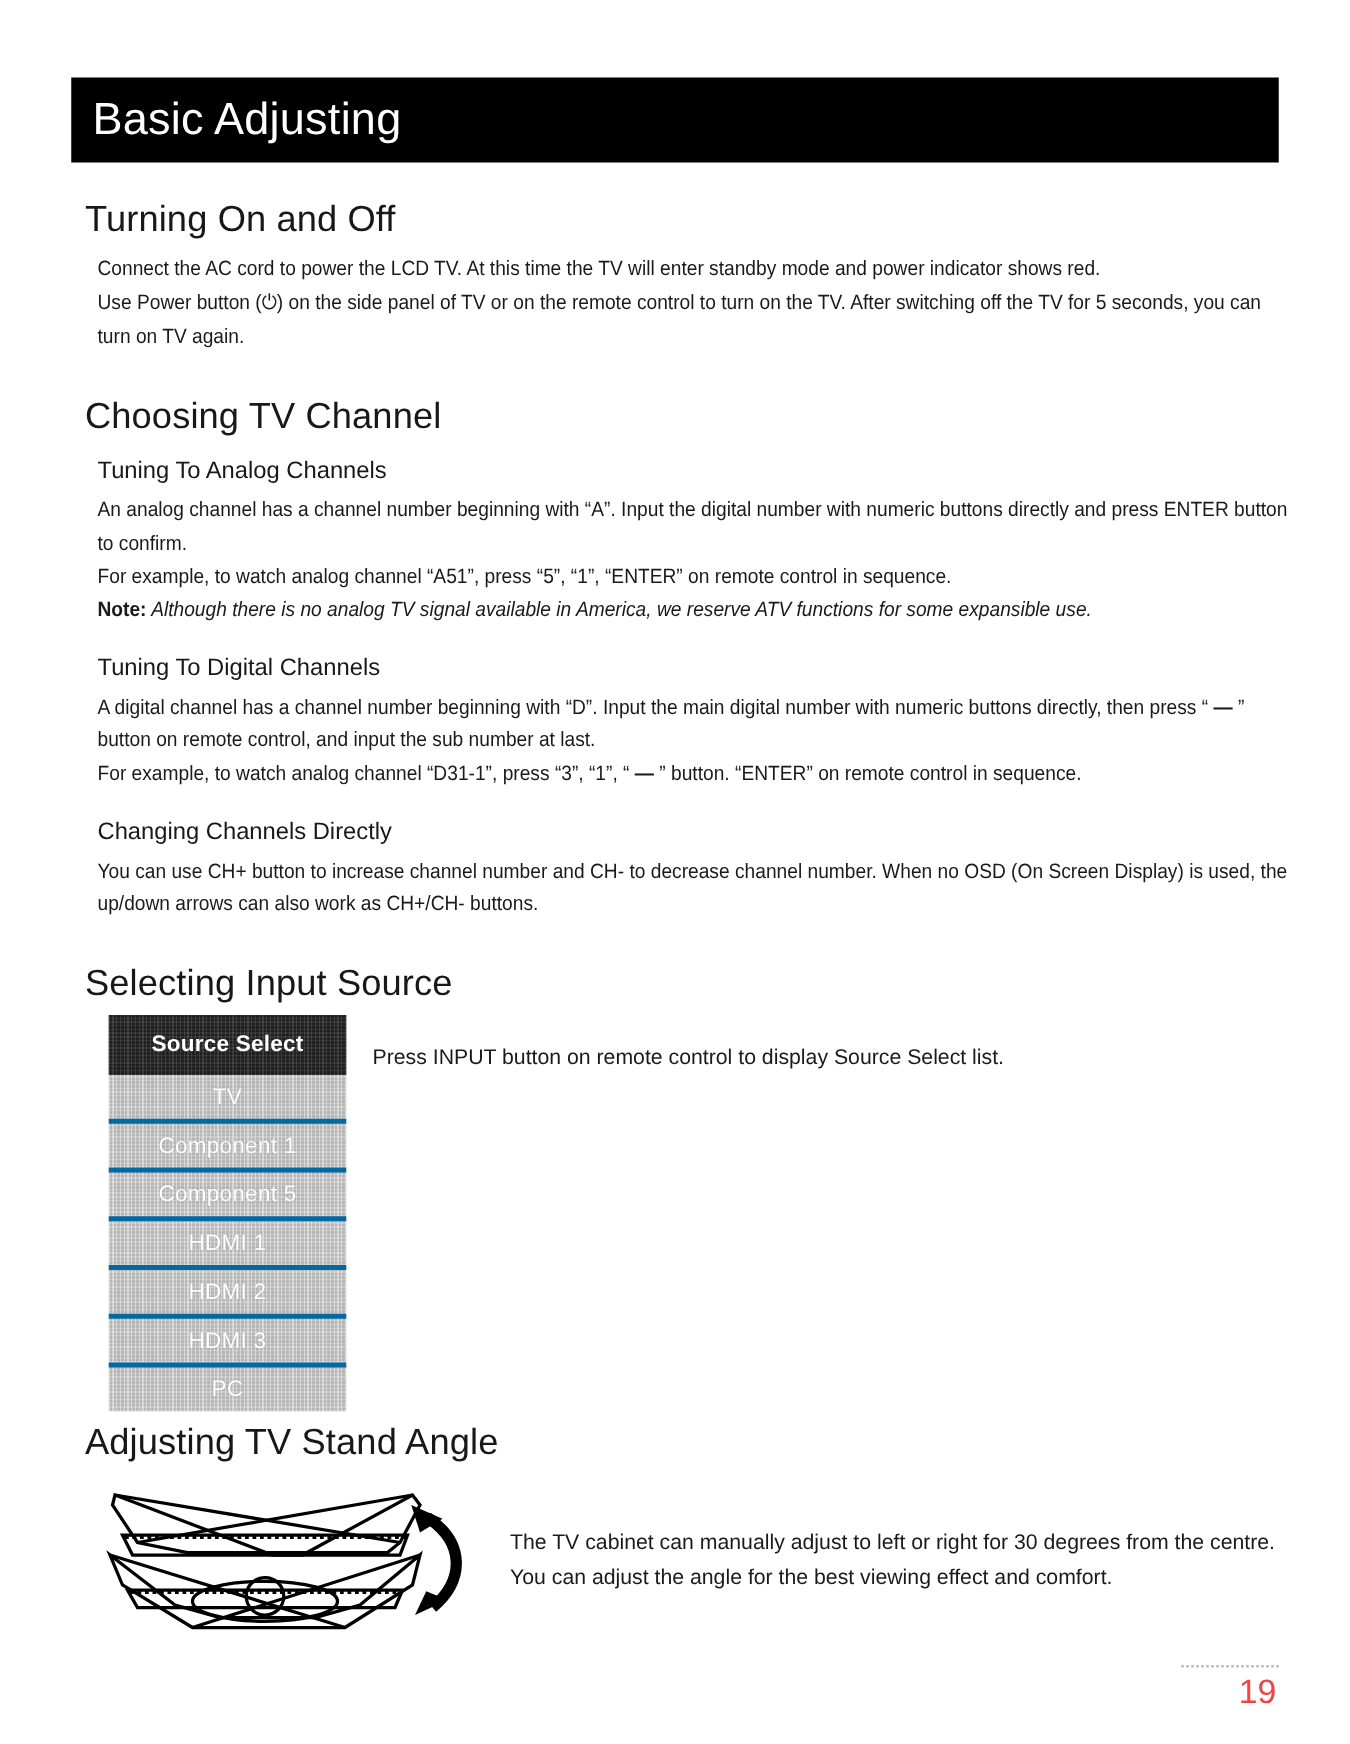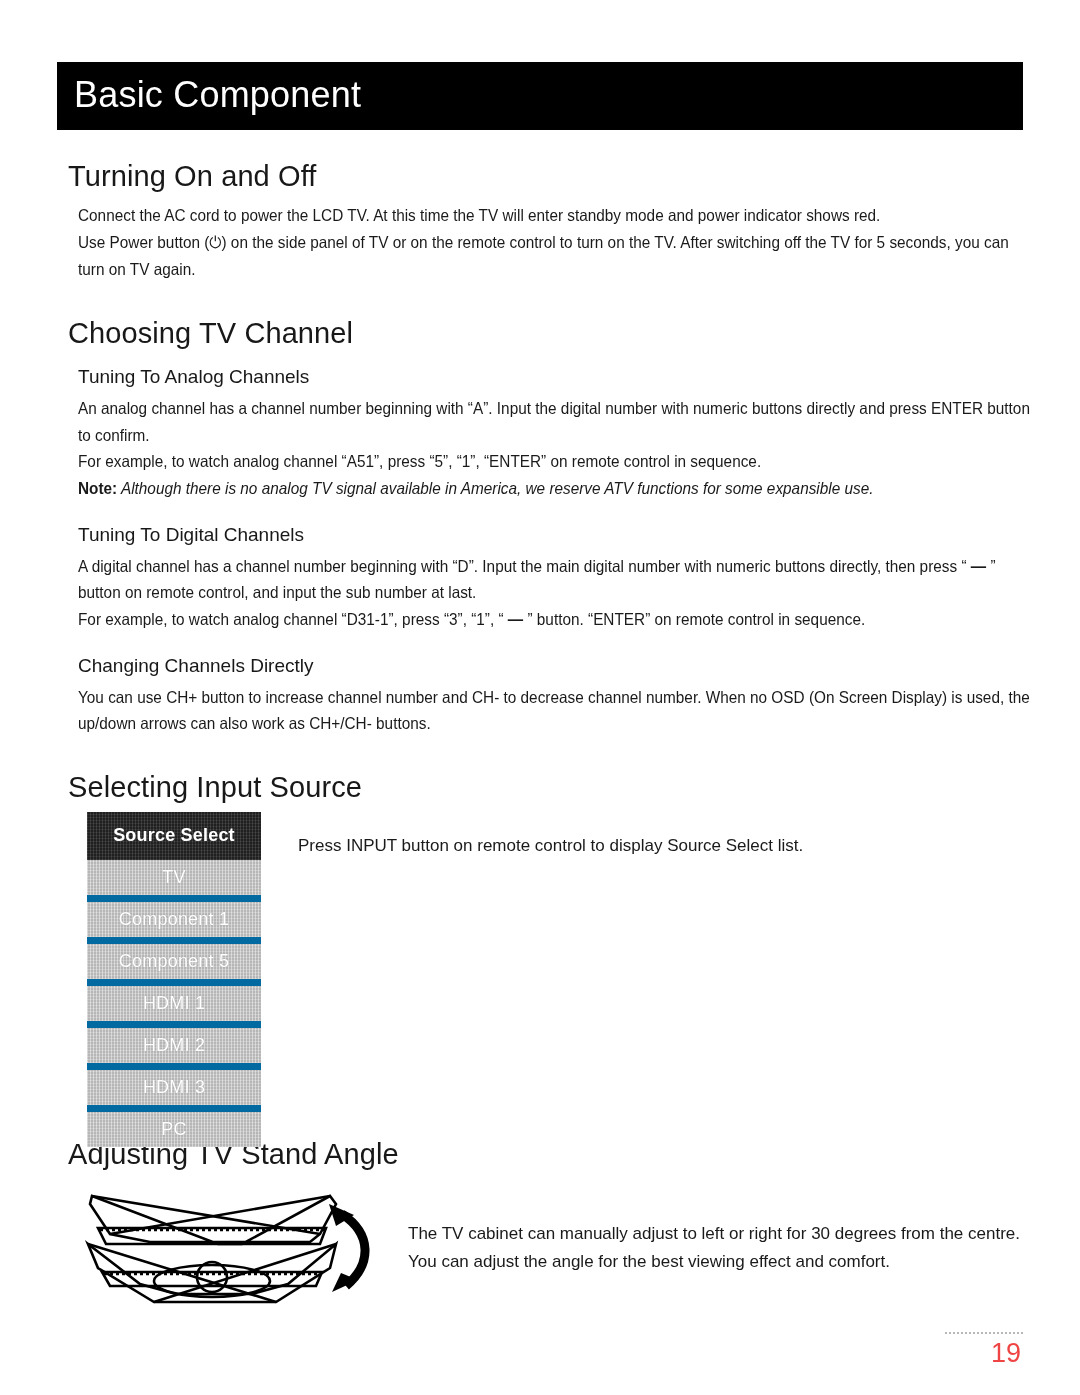--- a/index.html
+++ b/index.html
@@ -99,21 +99,21 @@
   
   .source-block {
     position: relative;
     margin-left: 19px;
     height: 326px;
   }
   .osd {
     position: absolute;
     left: 0;
     top: 0;
-    width: 174px;
+    width: 190px;
     background: #c9c9c9;
     font-family: "Liberation Sans", sans-serif;
   }
   .osd::after {
     
     content: "";
     position: absolute;
     left: 0; top: 0; right: 0; bottom: 0;
     pointer-events: none;
     background-image:
@@ -139,21 +139,21 @@
   }
   .osd-item {
     height: 35px;
     display: flex;
     align-items: center;
     justify-content: center;
     color: #ffffff;
     font-size: 18px;
     font-weight: 400;
     letter-spacing: .2px;
-    border-bottom: 7px solid #0369a1;
+    border-bottom: 4px solid #0369a1;
     position: relative;
     z-index: 2;
     text-shadow: 0 0 1px rgba(120,120,120,.55);
   }
   .osd-item:last-child { border-bottom: none; }
 
   .source-text {
     position: absolute;
     left: 211px;
     top: 20px;
@@ -204,21 +204,21 @@
     line-height: 1;
     padding-right: 2px;
   }
 </style>
 </head>
 <body>
 
 <div class="page">
 
   <div class="banner">
-    <div class="banner-title">Basic Component</div>
+    <div class="banner-title">Basic Adjusting</div>
   </div>
 
   <div class="content">
 
     <h1 class="sec">Turning On and Off</h1>
     <p class="body">Connect the AC cord to power the LCD TV. At this time the TV will enter standby mode and power indicator shows red.</p>
     <p class="body"><span>Use Power button (</span><span class="power-glyph">⏻</span><span>) on the side panel of TV or on the remote control to turn on the TV. After switching off the TV for 5 seconds, you can turn on TV again.</span></p>
 
     <div class="gap-lg"></div>
 

